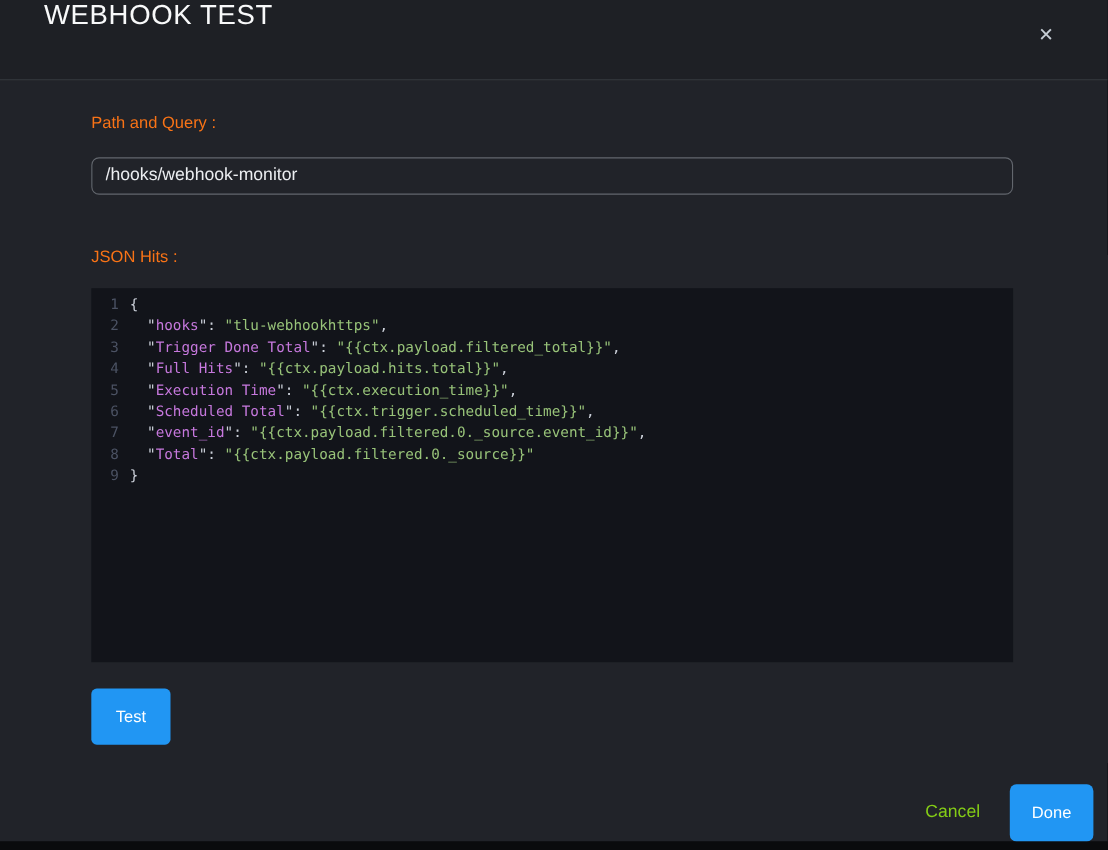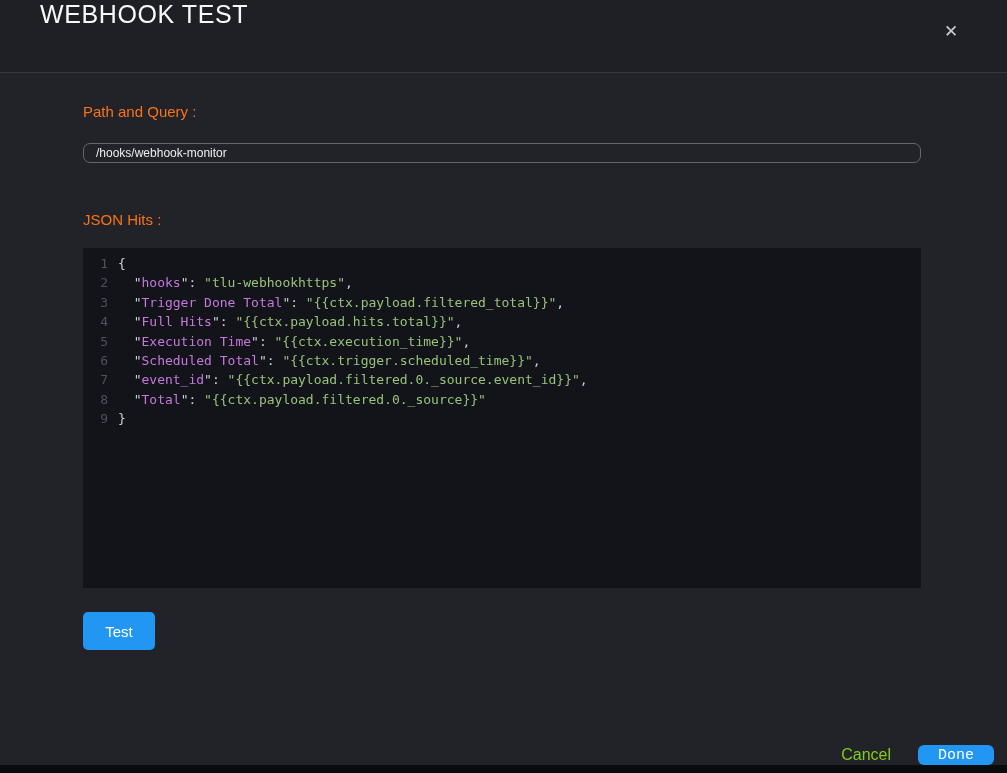--- a/index.html
+++ b/index.html
@@ -14,51 +14,51 @@
   .modal-header { height:73px; background:#1e2025; border-bottom:1px solid #35383e;
                   display:flex; align-items:flex-start; padding:0 40px; position:relative; }
   .modal-title { color:#f8f9fa; font-size:25px; font-weight:400; letter-spacing:0.6px; }
   .close-btn { position:absolute; top:21px; right:45px; width:22px; height:22px;
                background:none; border:none; color:#c6cdd5; font-size:17px; line-height:22px;
                cursor:pointer; padding:0; }
 
   
   .modal-body { padding:0 86px 0 83px; }
   .field-label { display:block; margin-top:30px; color:#f97316; font-size:15px; }
-  .path-input { display:block; margin-top:23px; width:100%; height:20px;
+  .path-input { display:block; margin-top:23px; width:100%; height:34px;
                 background:transparent; border:1px solid #63676e; border-radius:7px;
-                color:#eceef1; font-size:12px; padding:0 12px; outline:none;
+                color:#eceef1; font-size:16px; padding:0 12px; outline:none;
                 font-family:"Liberation Sans","DejaVu Sans",sans-serif; }
   .json-label { margin-top:48px; }
 
   
   .editor { margin-top:20px; width:100%; height:340px; background:#12141a;
             padding-top:6px; overflow:hidden; cursor:text;
             font-family:"DejaVu Sans Mono","Liberation Mono",monospace;
             font-size:13px; line-height:19.4px; }
   .code-line { display:flex; }
   .gutter { width:25px; flex:0 0 25px; text-align:right; color:#4b5263; }
   .code { padding-left:10px; white-space:pre; }
   .tok-p { color:#ccd1da; }
   .tok-k { color:var(--key-color,#c678dd); }
   .tok-s { color:var(--string-color,#98c379); }
 
   
-  .test-btn { margin-top:24px; min-width:72px; height:38px; padding:0 20px;
+  .test-btn { margin-top:24px; min-width:72px; height:51px; padding:0 20px;
               background:var(--accent,#2196f3); border:none; border-radius:5px;
               color:#fff; font-size:15px; cursor:pointer;
               font-family:"Liberation Sans","DejaVu Sans",sans-serif; }
 
   
   .modal-footer { position:absolute; right:13px; bottom:0; display:flex; align-items:center; }
   .cancel-link { background:none; border:none; color:#84cc16; font-size:16px; cursor:pointer;
                  margin-right:27px; font-family:"Liberation Sans","DejaVu Sans",sans-serif; }
-  .done-btn { width:76px; height:20px; background:var(--accent,#2196f3); border:none;
+  .done-btn { width:76px; height:52px; background:var(--accent,#2196f3); border:none;
               border-radius:6px; color:#fff; font-size:15px; cursor:pointer;
-              font-family:Liberation Mono, monospace; }
+              font-family:Liberation Sans, sans-serif; }
 
   .page-strip { position:absolute; left:0; bottom:0; width:100%; height:8px; background:#0a0b0d; }
 </style>
 </head>
 <body>
 
 <div class="screen">
   <div class="modal">
 
     <div class="modal-header">

